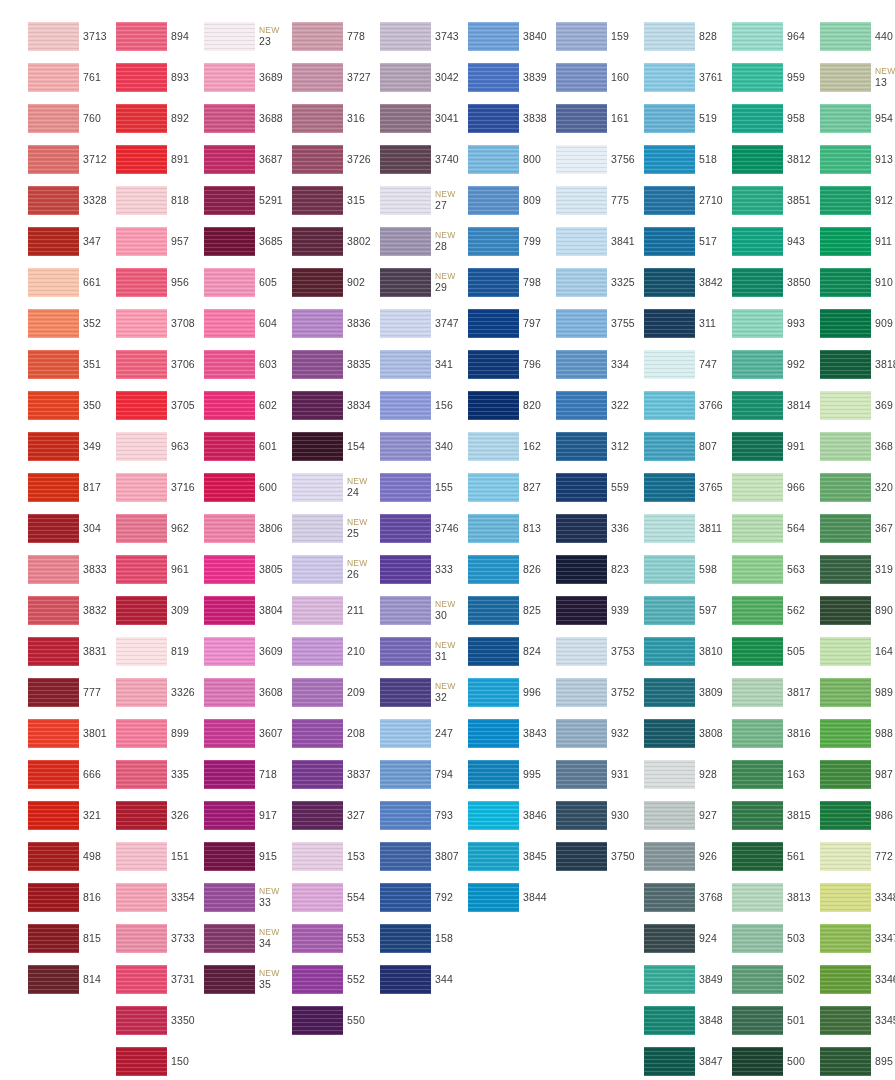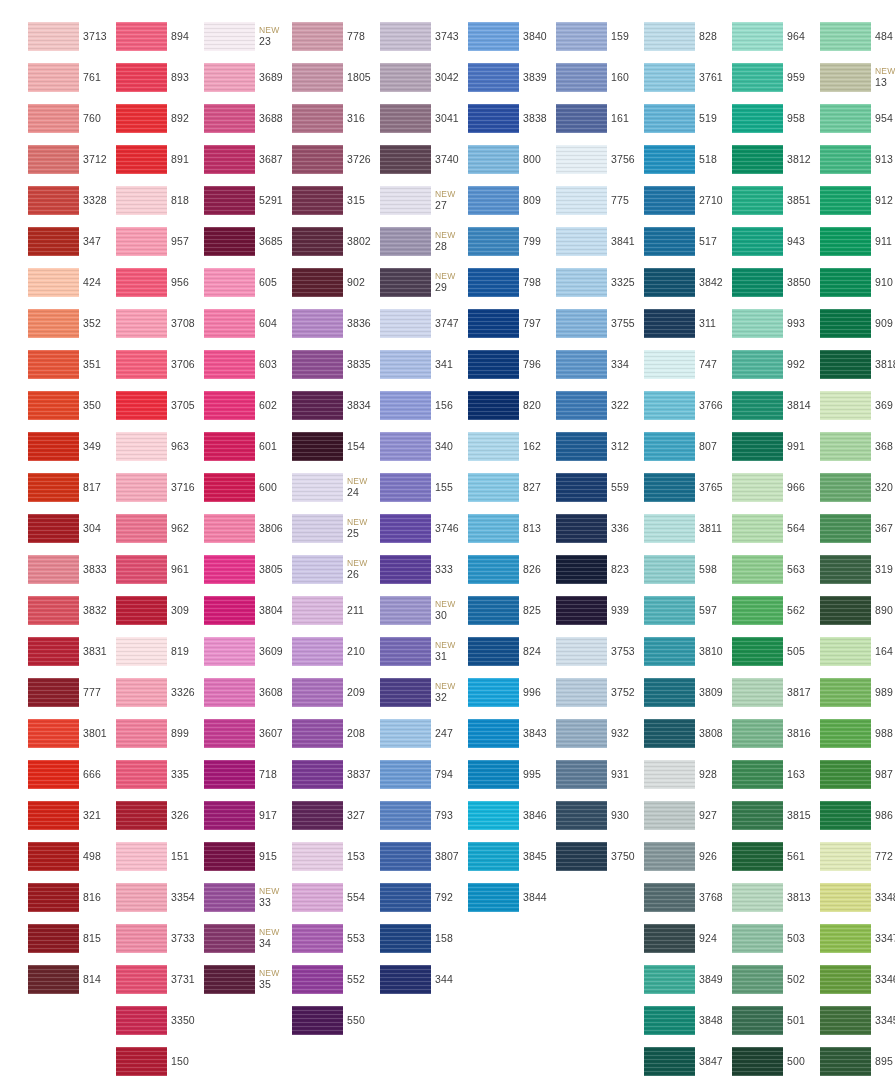--- a/index.html
+++ b/index.html
@@ -98,21 +98,21 @@
       </div>
       <div class="swatch-row">
         <div class="swatch" style="background-color: rgb(174, 42, 32); background-image: repeating-linear-gradient(rgba(255, 255, 255, 0.17) 0px, rgba(255, 255, 255, 0.17) 1px, rgba(255, 255, 255, 0) 1px, rgba(255, 255, 255, 0) 2.2px, rgba(0, 0, 0, 0.07) 2.2px, rgba(0, 0, 0, 0.07) 3.1px, rgba(255, 255, 255, 0) 3.1px, rgba(255, 255, 255, 0) 4px);"></div>
         <div class="label">
           <div class="num">347</div>
         </div>
       </div>
       <div class="swatch-row">
         <div class="swatch" style="background-color: rgb(251, 196, 171); background-image: repeating-linear-gradient(rgba(255, 255, 255, 0.17) 0px, rgba(255, 255, 255, 0.17) 1px, rgba(255, 255, 255, 0) 1px, rgba(255, 255, 255, 0) 2.2px, rgba(0, 0, 0, 0.07) 2.2px, rgba(0, 0, 0, 0.07) 3.1px, rgba(255, 255, 255, 0) 3.1px, rgba(255, 255, 255, 0) 4px);"></div>
         <div class="label">
-          <div class="num">424</div>
+          <div class="num">661</div>
         </div>
       </div>
       <div class="swatch-row">
         <div class="swatch" style="background-color: rgb(240, 136, 102); background-image: repeating-linear-gradient(rgba(255, 255, 255, 0.17) 0px, rgba(255, 255, 255, 0.17) 1px, rgba(255, 255, 255, 0) 1px, rgba(255, 255, 255, 0) 2.2px, rgba(0, 0, 0, 0.07) 2.2px, rgba(0, 0, 0, 0.07) 3.1px, rgba(255, 255, 255, 0) 3.1px, rgba(255, 255, 255, 0) 4px);"></div>
         <div class="label">
           <div class="num">352</div>
         </div>
       </div>
       <div class="swatch-row">
         <div class="swatch" style="background-color: rgb(230, 86, 58); background-image: repeating-linear-gradient(rgba(255, 255, 255, 0.17) 0px, rgba(255, 255, 255, 0.17) 1px, rgba(255, 255, 255, 0) 1px, rgba(255, 255, 255, 0) 2.2px, rgba(0, 0, 0, 0.07) 2.2px, rgba(0, 0, 0, 0.07) 3.1px, rgba(255, 255, 255, 0) 3.1px, rgba(255, 255, 255, 0) 4px);"></div>
@@ -522,21 +522,21 @@
     <div class="column" style="left: 292px;">
       <div class="swatch-row">
         <div class="swatch" style="background-color: rgb(207, 154, 170); background-image: repeating-linear-gradient(rgba(255, 255, 255, 0.17) 0px, rgba(255, 255, 255, 0.17) 1px, rgba(255, 255, 255, 0) 1px, rgba(255, 255, 255, 0) 2.2px, rgba(0, 0, 0, 0.07) 2.2px, rgba(0, 0, 0, 0.07) 3.1px, rgba(255, 255, 255, 0) 3.1px, rgba(255, 255, 255, 0) 4px);"></div>
         <div class="label">
           <div class="num">778</div>
         </div>
       </div>
       <div class="swatch-row">
         <div class="swatch" style="background-color: rgb(196, 146, 166); background-image: repeating-linear-gradient(rgba(255, 255, 255, 0.17) 0px, rgba(255, 255, 255, 0.17) 1px, rgba(255, 255, 255, 0) 1px, rgba(255, 255, 255, 0) 2.2px, rgba(0, 0, 0, 0.07) 2.2px, rgba(0, 0, 0, 0.07) 3.1px, rgba(255, 255, 255, 0) 3.1px, rgba(255, 255, 255, 0) 4px);"></div>
         <div class="label">
-          <div class="num">1805</div>
+          <div class="num">3727</div>
         </div>
       </div>
       <div class="swatch-row">
         <div class="swatch" style="background-color: rgb(176, 112, 136); background-image: repeating-linear-gradient(rgba(255, 255, 255, 0.17) 0px, rgba(255, 255, 255, 0.17) 1px, rgba(255, 255, 255, 0) 1px, rgba(255, 255, 255, 0) 2.2px, rgba(0, 0, 0, 0.07) 2.2px, rgba(0, 0, 0, 0.07) 3.1px, rgba(255, 255, 255, 0) 3.1px, rgba(255, 255, 255, 0) 4px);"></div>
         <div class="label">
           <div class="num">316</div>
         </div>
       </div>
       <div class="swatch-row">
         <div class="swatch" style="background-color: rgb(150, 80, 106); background-image: repeating-linear-gradient(rgba(255, 255, 255, 0.17) 0px, rgba(255, 255, 255, 0.17) 1px, rgba(255, 255, 255, 0) 1px, rgba(255, 255, 255, 0) 2.2px, rgba(0, 0, 0, 0.07) 2.2px, rgba(0, 0, 0, 0.07) 3.1px, rgba(255, 255, 255, 0) 3.1px, rgba(255, 255, 255, 0) 4px);"></div>
@@ -1401,21 +1401,21 @@
         <div class="swatch" style="background-color: rgb(30, 67, 49); background-image: repeating-linear-gradient(rgba(255, 255, 255, 0.17) 0px, rgba(255, 255, 255, 0.17) 1px, rgba(255, 255, 255, 0) 1px, rgba(255, 255, 255, 0) 2.2px, rgba(0, 0, 0, 0.07) 2.2px, rgba(0, 0, 0, 0.07) 3.1px, rgba(255, 255, 255, 0) 3.1px, rgba(255, 255, 255, 0) 4px);"></div>
         <div class="label">
           <div class="num">500</div>
         </div>
       </div>
     </div>
     <div class="column" style="left: 820px;">
       <div class="swatch-row">
         <div class="swatch" style="background-color: rgb(141, 212, 174); background-image: repeating-linear-gradient(rgba(255, 255, 255, 0.17) 0px, rgba(255, 255, 255, 0.17) 1px, rgba(255, 255, 255, 0) 1px, rgba(255, 255, 255, 0) 2.2px, rgba(0, 0, 0, 0.07) 2.2px, rgba(0, 0, 0, 0.07) 3.1px, rgba(255, 255, 255, 0) 3.1px, rgba(255, 255, 255, 0) 4px);"></div>
         <div class="label">
-          <div class="num">484</div>
+          <div class="num">440</div>
         </div>
       </div>
       <div class="swatch-row">
         <div class="swatch" style="background-color: rgb(191, 194, 164); background-image: repeating-linear-gradient(rgba(255, 255, 255, 0.17) 0px, rgba(255, 255, 255, 0.17) 1px, rgba(255, 255, 255, 0) 1px, rgba(255, 255, 255, 0) 2.2px, rgba(0, 0, 0, 0.07) 2.2px, rgba(0, 0, 0, 0.07) 3.1px, rgba(255, 255, 255, 0) 3.1px, rgba(255, 255, 255, 0) 4px);"></div>
         <div class="label has-new">
           <div class="new-tag">NEW</div>
           <div class="num">13</div>
         </div>
       </div>
       <div class="swatch-row">

